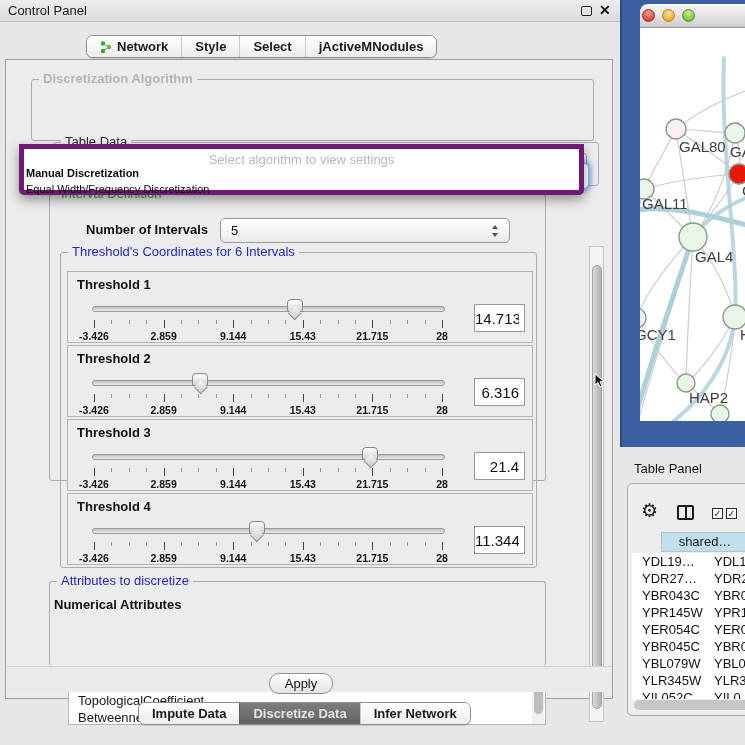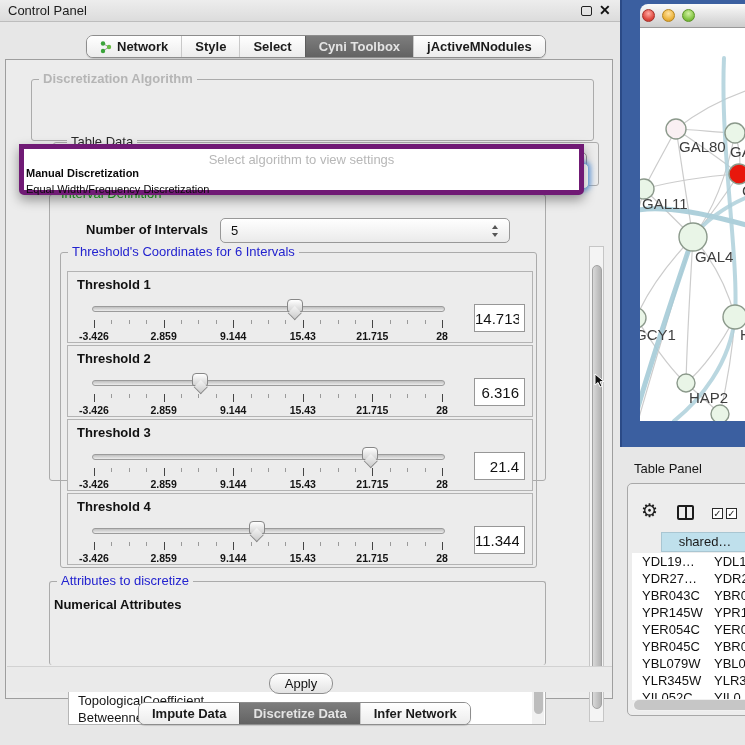--- a/index.html
+++ b/index.html
@@ -133,44 +133,41 @@
         <circle cx="9" cy="7" r="2.2" fill="#66bb44"></circle>
       </svg>
       <span>Network</span>
     </div>
     <div class="seg">
         <span>Style</span>
       </div>
     <div class="seg">
         <span>Select</span>
       </div>
-    <div class="seg selected">
-        <span>Cyni Toolbox</span>
-      </div>
     <div class="seg">
         <span>jActiveMNodules</span>
       </div>
   </div>
 
   <div id="cp-content" class="abs">
 
     <div class="groupbox" style="left:25px;top:19px;width:563px;height:62px;">
       <div class="group-label lbl-gray" style="left:7px;top:-8px;">Discretization Algorithm</div>
     </div>
 
     <div id="algo-combo" class="abs"></div>
 
     <div id="algo-popup" class="abs">
       <div id="popup-hint">Select algorithm to view settings</div>
       <div class="popup-opt bold" style="top:18px;">Manual Discretization</div>
       <div class="popup-opt" style="top:34px;">Equal Width/Frequency Discretization</div>
     </div>
 
     <div class="groupbox" style="left:47px;top:82px;width:546px;height:44px;">
-      <div class="group-label lbl-dark" style="left:13px;top:-8px;text-decoration:underline;">Table Data</div>
+      <div class="group-label lbl-dark" style="left:7px;top:-8px;text-decoration:underline;">Table Data</div>
       <div class="combo" style="left:10px;top:9px;width:523px;height:24px;">
         <span>galFiltered.sif default node</span>
         <span class="stepper"></span>
       </div>
     </div>
 
     <div class="groupbox" style="left:43px;top:134px;width:497px;height:287px;">
       <div class="group-label lbl-green" style="left:7px;top:-8px;">Interval Definition</div>
 
       <div class="abs" style="left:36px;top:27px;font-weight:bold;">Number of Intervals</div>

